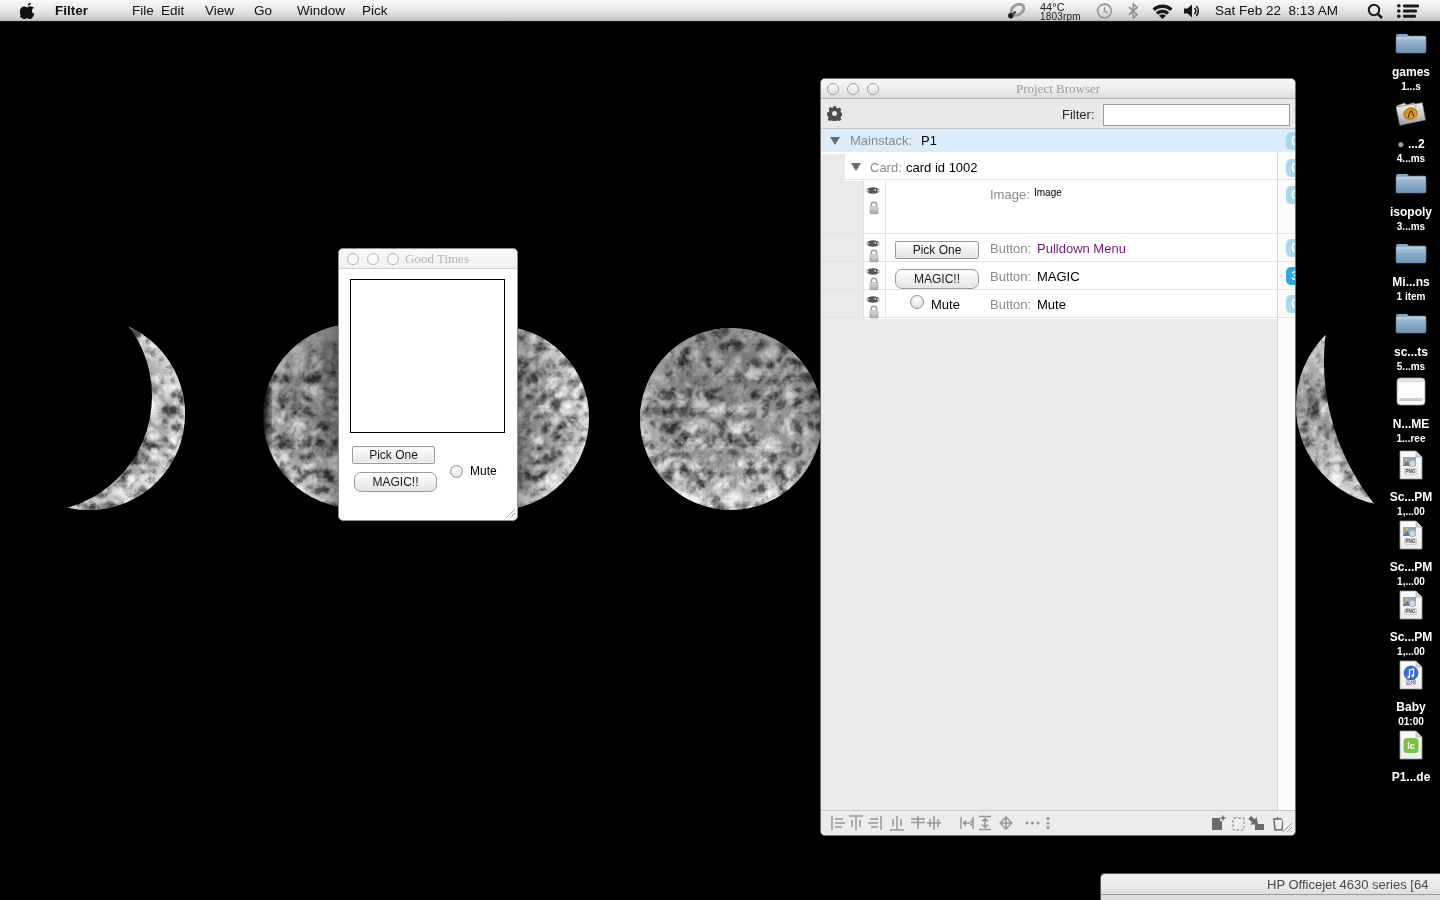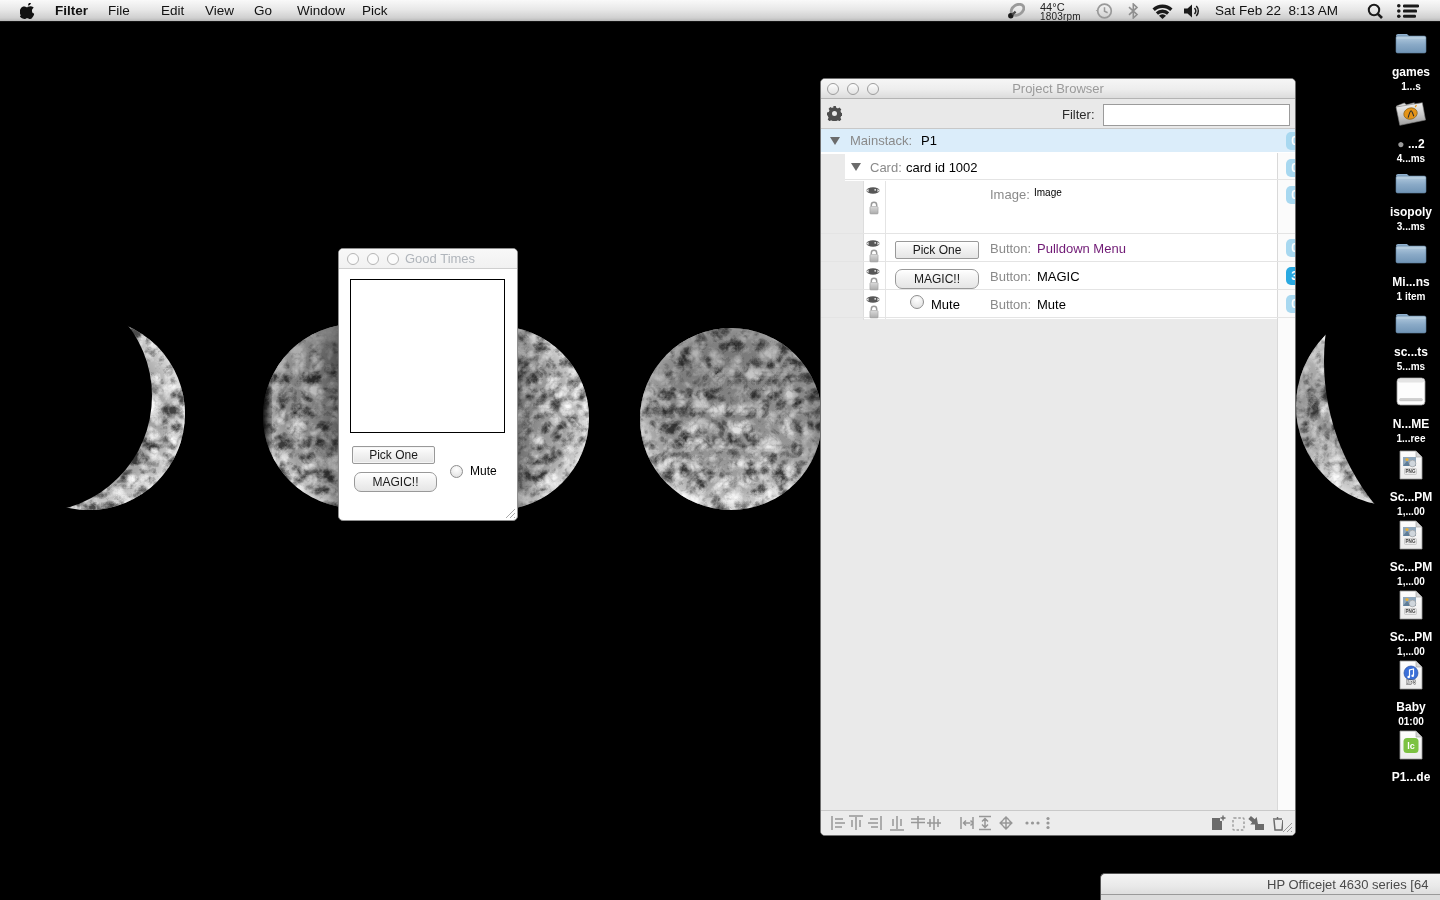--- a/index.html
+++ b/index.html
@@ -19,21 +19,21 @@
 .dicon .lab1 { margin-top:7px; font-size:12px; font-weight:bold; color:#fff; line-height:13px; }
 .dicon .lab2 { margin-top:2px; font-size:10px; font-weight:bold; color:#fff; line-height:12px; }
 
 
 .win { position:absolute; background:#fff; border:1px solid #6e6e6e; border-radius:5px;
   box-shadow:0 15px 40px rgba(0,0,0,0.65); }
 .tbar { position:relative; height:20px; border-radius:4px 4px 0 0;
   background:linear-gradient(#f6f6f6,#ededed 55%,#dcdcdc);
   border-bottom:1px solid #b4b4b4; }
 .tbar .ttl { position:absolute; width:100%; text-align:center; top:0; height:24px; line-height:20px;
-  font-size:13px; color:#9a9a9a; }
+  font-size:13px; color:#9a9a9a;font-family:Liberation Serif, serif; }
 .tl { position:absolute; top:3.5px; width:12px; height:12px; border-radius:50%;
   border:1px solid #9d9d9d; background:linear-gradient(#fdfdfd,#e2e2e2); }
 
 
 .abtn { position:absolute; background:linear-gradient(#ffffff,#f2f2f2 45%,#e5e5e5);
   border:1px solid #999; text-align:center; font-size:12px; color:#1a1a1a;
   box-shadow:inset 0 1px 0 #fff; }
 
 
 #pb { left:820px; top:78px; width:476px; height:758px; background:#e9e9e9; z-index:20; }
@@ -128,21 +128,21 @@
   <circle cx="1552" cy="361" r="228" fill="#000"></circle>
 </g>
 </svg>
 
 <div id="menubar">
   <svg class="abs" style="left:20px;top:3px" width="16" height="17" viewBox="0 0 16 17">
     <path fill="#111" d="M11.2 0c.1 1-.3 2-.9 2.7-.6.7-1.6 1.3-2.5 1.2-.1-1 .4-2 .9-2.6C9.3.6 10.4.1 11.2 0zM14.6 12.6c-.5 1.1-.7 1.6-1.4 2.5-.9 1.4-2.2 3.1-3.8 3.1-1.4 0-1.8-.9-3.7-.9-1.9 0-2.3.9-3.7.9C.4 18.2-.7 16.7-1.6 15.4z" transform="translate(1,-1) scale(0.9)"></path>
     <path fill="#111" d="M8 4.6c1.1 0 2.4-.7 3.4-.6 1.3.1 2.4.7 3.1 1.7-1.2.8-2 1.9-1.9 3.4.1 1.7 1 2.8 2.3 3.4-.4 1-.6 1.5-1.1 2.3-.8 1.2-1.7 2.6-3 2.6-1.2 0-1.6-.8-3.1-.8-1.5 0-1.9.8-3.1.8-1.3 0-2.2-1.3-3-2.5C-.5 12.4-.8 8.4.8 6.3 1.7 5.1 3 4.4 4.3 4.4c1.3 0 2.6.8 3.7.8z" transform="translate(0,-0.6) scale(0.95)"></path>
   </svg>
   <span class="mi bold" style="left:55px">Filter</span>
-  <span class="mi" style="left:108px">File</span>
+  <span class="mi" style="left:132px">File</span>
   <span class="mi" style="left:161px">Edit</span>
   <span class="mi" style="left:205px">View</span>
   <span class="mi" style="left:254px">Go</span>
   <span class="mi" style="left:297px">Window</span>
   <span class="mi" style="left:362px">Pick</span>
 
   <svg class="abs" style="left:1007px;top:3px" width="18" height="16" viewBox="0 0 18 16">
     <ellipse cx="10.5" cy="6.8" rx="6.8" ry="4.9" fill="none" stroke="#9a9a9a" stroke-width="2.8" transform="rotate(-33 10.5 6.8)"></ellipse>
     <circle cx="3.8" cy="12.8" r="2.7" fill="#1a1a1a"></circle>
     <path d="M5.2 11.8 L8.6 8.6" stroke="#4a4a4a" stroke-width="2.2"></path>

